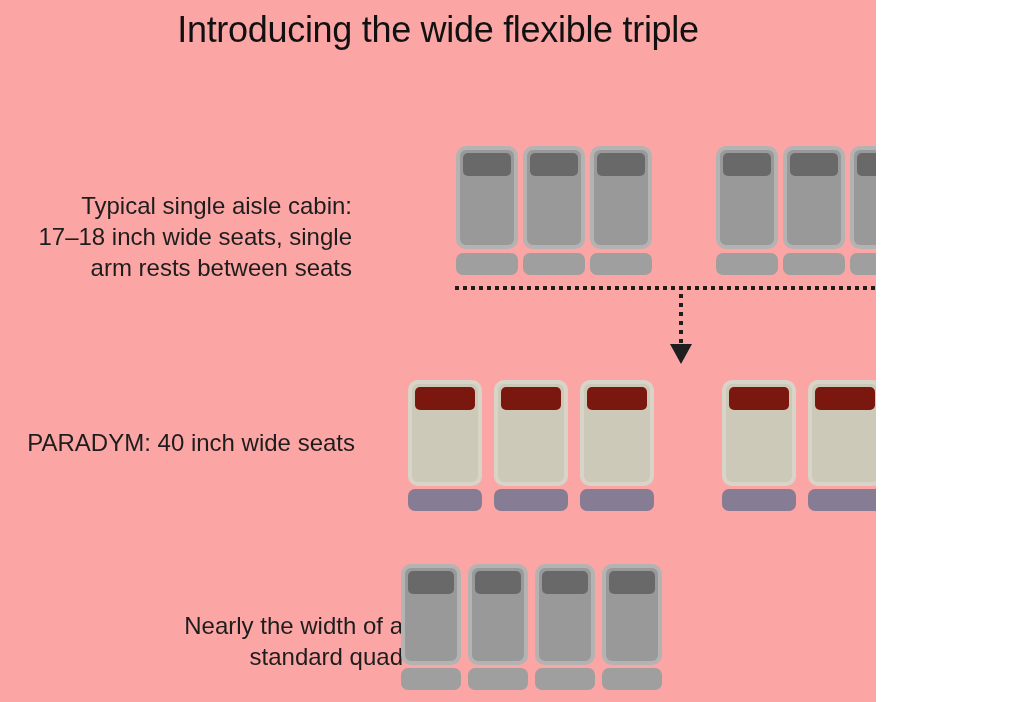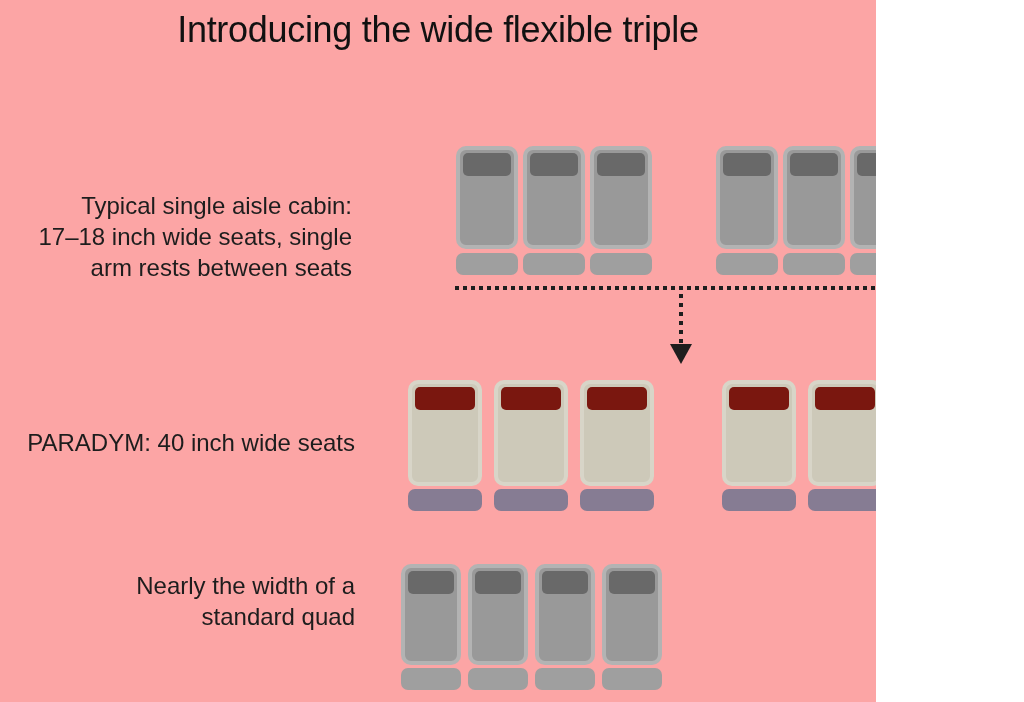--- a/index.html
+++ b/index.html
@@ -29,21 +29,21 @@
     position: absolute;
     left: 0;
     font-size: 24px;
     line-height: 31px;
     text-align: right;
     white-space: pre-line;
     color: var(--text, #1d1d1d);
   }
   .label-typical { width: 352px; top: 166px; margin-top: 24px; }
   .label-paradym { width: 355px; top: 427px; }
-  .label-quad    { width: 355px; top: 570px; }
+  .label-quad    { width: 355px; top: 610px; margin-left: 48px; }
 
   .seat-row { position: absolute; display: flex; }
   .seat-group { display: flex; }
   .seat { display: flex; flex-direction: column; }
   .seat-back {
     position: relative;
     box-sizing: border-box;
     width: 100%;
     border: 4px solid;
     border-radius: 10px;

